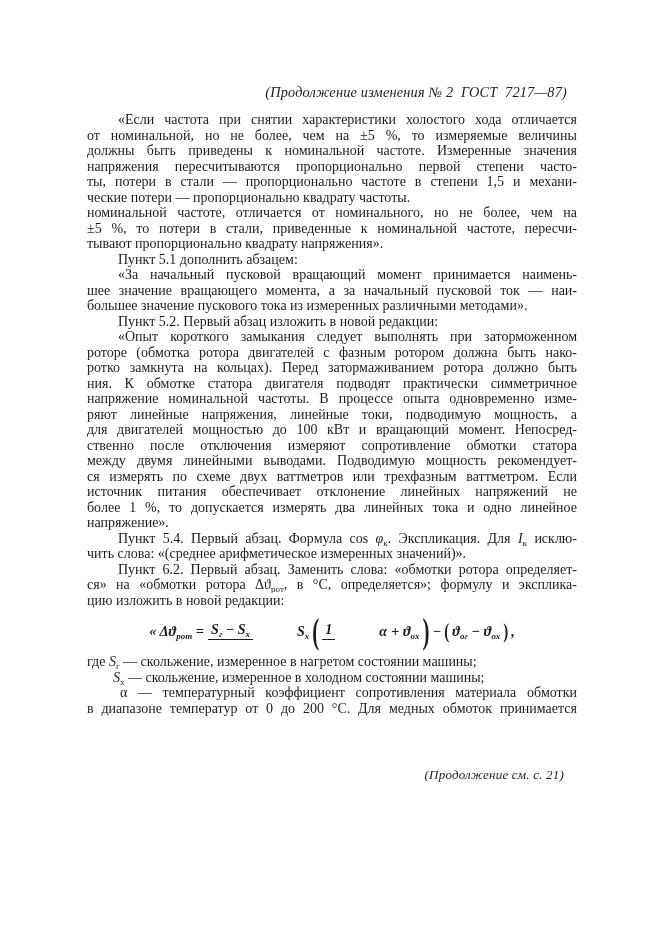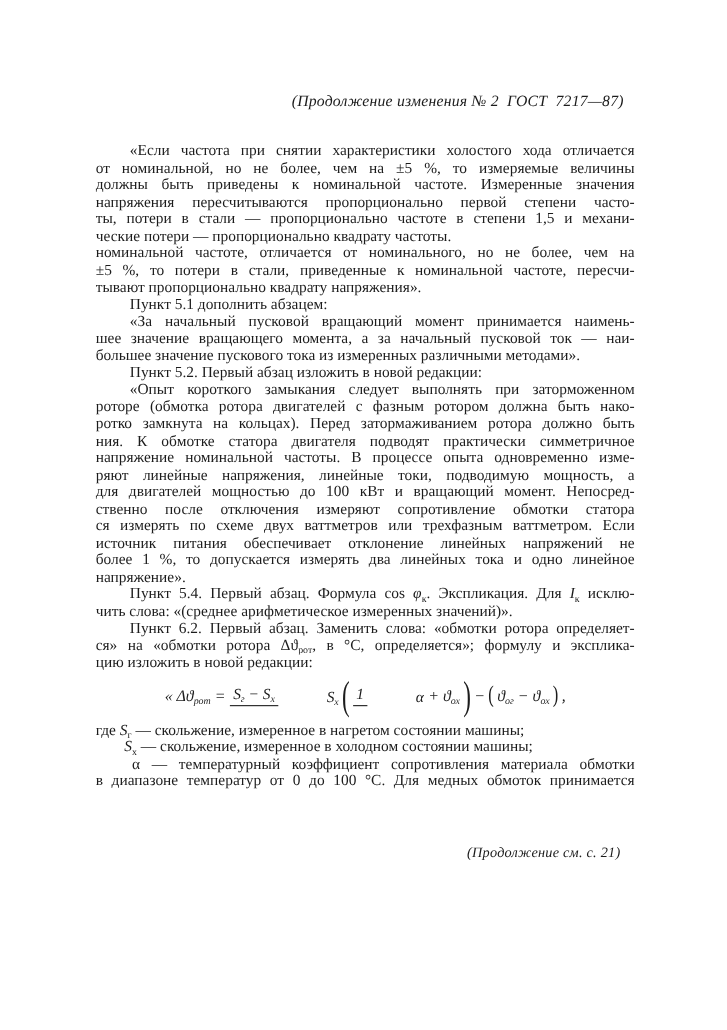--- a/index.html
+++ b/index.html
@@ -11,33 +11,33 @@
     font-family:"Liberation Serif","DejaVu Serif",serif;
     overflow:hidden;
     border-radius:20px;
   }
   .header-note{
     position:absolute;top:84px;right:94px;
     font-style:italic;font-size:14.3px;line-height:17px;
     white-space:pre;letter-spacing:0.2px;
   }
   .body-text{
-    position:absolute;top:130px;left:87px;width:490px;
+    position:absolute;top:112px;left:87px;width:490px;
   }
   .line{
     font-size:14px;line-height:15.5px;height:15.5px;
     overflow:hidden;white-space:normal;
   }
   .line.just{text-align:justify;text-align-last:justify;}
   .line sub,.formula sub{font-size:9px;line-height:0;vertical-align:-3px;letter-spacing:0;}
   .line i{font-style:italic;}
   .formula{
     height:40px;margin:3px 0 3px;
     display:flex;justify-content:center;align-items:center;
-    font-size:14.5px;font-style:italic;
+    font-size:14.5px;font-style:italic;font-weight:bold;
   }
   .fpart{margin:0 2px;white-space:pre;}
   .frac{
     display:inline-flex;flex-direction:row;align-items:center;
     font-size:14px;line-height:14px;margin:0 2px;text-align:center;gap:44px;
   }
   .frac .fnum{display:block;border-bottom:1px solid #1c1c1c;padding:0 3px 2px;}
   .frac .fden{display:block;padding-top:2px;}
   .paren-big{
     font-style:normal;font-size:21px;line-height:21px;
@@ -78,20 +78,21 @@
         <div class="line">большее значение пускового тока из измеренных различными методами».</div>
         <div class="line" style="padding-left: 31px;">Пункт 5.2. Первый абзац изложить в новой редакции:</div>
         <div class="line just" style="padding-left: 31px;">«Опыт короткого замыкания следует выполнять при заторможенном</div>
         <div class="line just">роторе (обмотка ротора двигателей с фазным ротором должна быть нако-</div>
         <div class="line just">ротко замкнута на кольцах). Перед затормаживанием ротора должно быть</div>
         <div class="line just">ния. К обмотке статора двигателя подводят практически симметричное</div>
         <div class="line just">напряжение номинальной частоты. В процессе опыта одновременно изме-</div>
         <div class="line just">ряют линейные напряжения, линейные токи, подводимую мощность, а</div>
         <div class="line just">для двигателей мощностью до 100 кВт и вращающий момент. Непосред-</div>
         <div class="line just">ственно после отключения измеряют сопротивление обмотки статора</div>
+        <div class="line just">между двумя линейными выводами. Подводимую мощность рекомендует-</div>
         <div class="line just">ся измерять по схеме двух ваттметров или трехфазным ваттметром. Если</div>
         <div class="line just">источник питания обеспечивает отклонение линейных напряжений не</div>
         <div class="line just">более 1 %, то допускается измерять два линейных тока и одно линейное</div>
         <div class="line">напряжение».</div>
         <div class="line just" style="padding-left: 31px;">Пункт 5.4. Первый абзац. Формула cos <i>φ</i><sub>к</sub>. Экспликация. Для <i>I</i><sub>к</sub> исклю-</div>
         <div class="line">чить слова: «(среднее арифметическое измеренных значений)».</div>
         <div class="line just" style="padding-left: 31px;">Пункт 6.2. Первый абзац. Заменить слова: «обмотки ротора определяет-</div>
         <div class="line just">ся» на «обмотки ротора Δϑ<sub>рот</sub>, в °С, определяется»;  формулу и эксплика-</div>
         <div class="line">цию изложить в новой редакции:</div>
       </div>
@@ -113,20 +114,20 @@
       <span class="paren-med">(</span>
       <span class="fpart">ϑ<sub>ог</sub> − ϑ<sub>ох</sub></span>
       <span class="paren-med">)</span>
       <span class="fpart">,</span>
     </div>
 
     <div>
         <div class="line">где <i>S</i><sub>г</sub> — скольжение, измеренное в нагретом состоянии машины;</div>
         <div class="line" style="padding-left: 26px;"><i>S</i><sub>х</sub> — скольжение, измеренное в холодном состоянии машины;</div>
         <div class="line just" style="padding-left: 33px;">α — температурный коэффициент сопротивления материала обмотки</div>
-        <div class="line just">в диапазоне температур от 0 до 100 °С. Для медных обмоток принимается</div>
+        <div class="line just">в диапазоне температур от 0 до 200 °С. Для медных обмоток принимается</div>
       </div>
 
   </div>
 
   <div class="footer-note">(Продолжение см. с. 21)</div>
 
 </div>
 
 </body></html>

